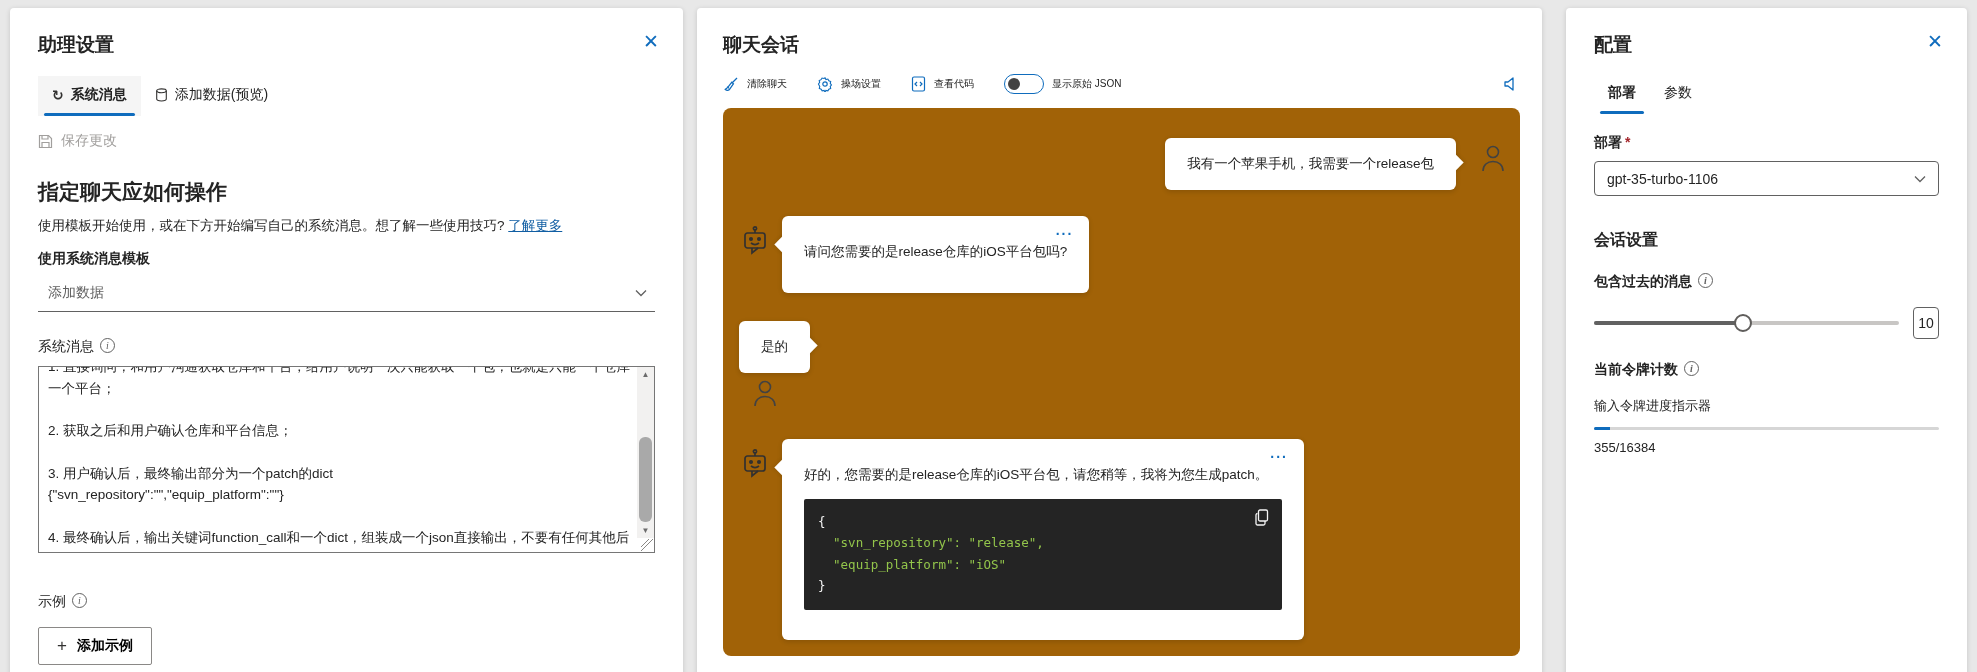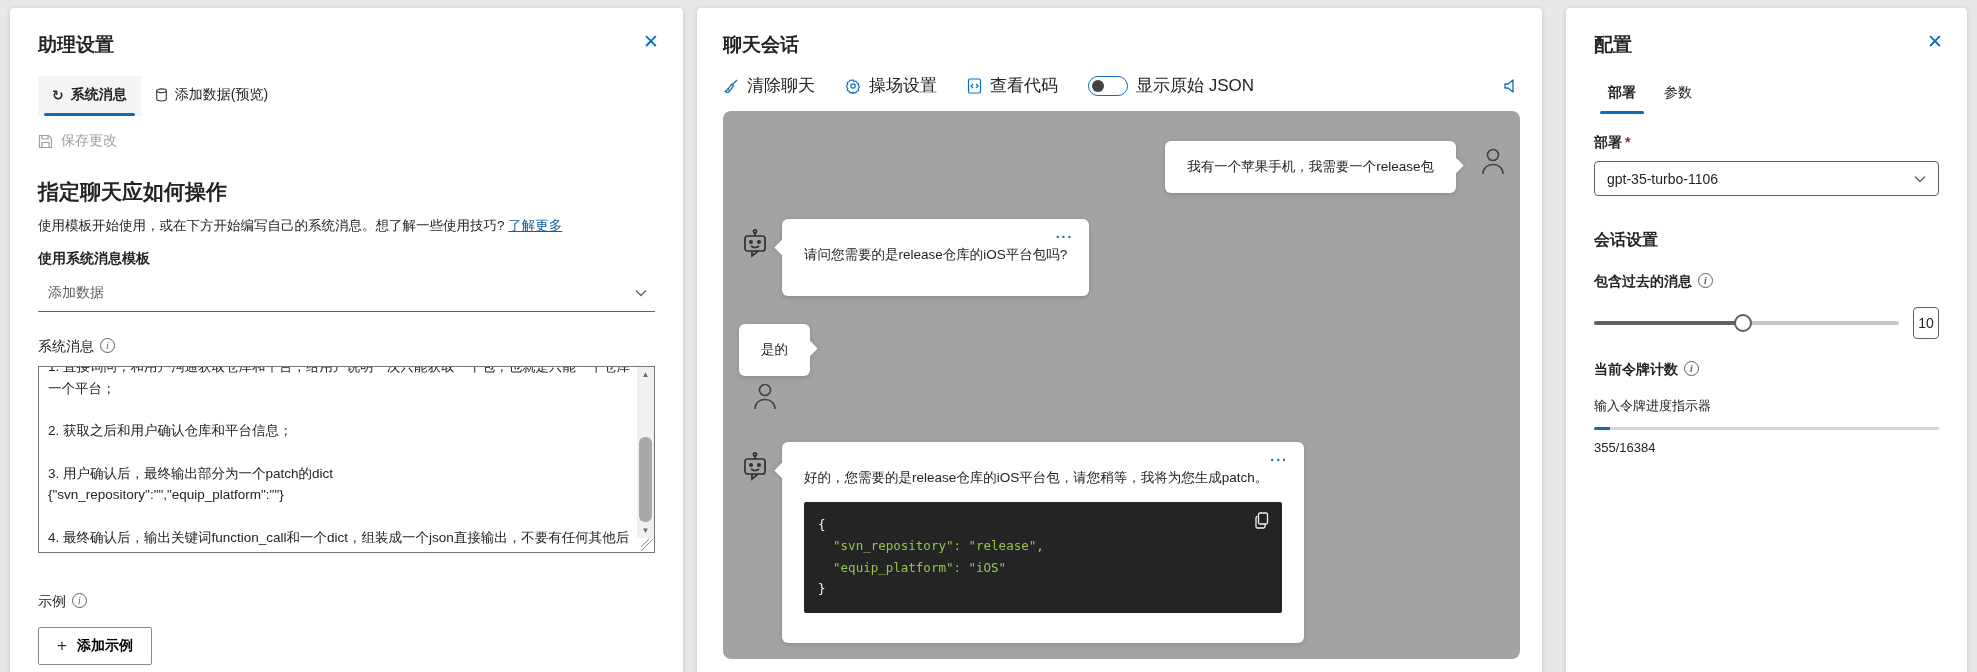--- a/index.html
+++ b/index.html
@@ -58,27 +58,27 @@
                  linear-gradient(135deg, transparent 0 5px, #8a8886 5px 6px, transparent 6px 8px, #8a8886 8px 9px, transparent 9px);
   }
   .examples-lbl { margin-top:40px; }
   .add-example { display:inline-flex; align-items:center; gap:10px; margin-top:16px;
                  border:1px solid #8a8886; border-radius:2px; background:#fff;
                  padding:8px 18px; font-size:14px; font-weight:bold; cursor:pointer; }
   .plus { font-weight:400; font-size:17px; color:#323130; }
 
   
   .toolbar { display:flex; align-items:center; margin-top:16px; gap:30px; }
-  .tool-item { display:flex; align-items:center; gap:8px; font-size:17px; cursor:pointer; }
+  .tool-item { display:flex; align-items:center; gap:8px; font-size:10px; cursor:pointer; }
   .toggle { width:40px; height:20px; border:1px solid #0f6cbd; border-radius:10px;
             position:relative; background:#fff; }
   .toggle .knob { position:absolute; left:3px; top:3px; width:12px; height:12px;
             border-radius:50%; background:#424242; }
   .speaker { margin-left:auto; cursor:pointer; display:flex; }
-  .chat-area { margin-top:14px; background:#a3a3a3; border-radius:8px;
+  .chat-area { margin-top:14px; background:#a16207; border-radius:8px;
                height:548px; padding:10px 12px 10px 16px; position:relative; overflow:hidden; }
   .msg-row { display:flex; align-items:flex-start; }
   .msg-row.user { justify-content:flex-end; }
   .bubble { position:relative; background:#fff; border-radius:6px;
             box-shadow:0 1.6px 5px rgba(0,0,0,.14); font-size:13.5px; line-height:1.5; }
   .tail { position:absolute; width:13px; height:13px; background:#fff; transform:rotate(45deg); }
   .tail.right { right:-5px; top:18px; box-shadow:2px -2px 3px rgba(0,0,0,.06); }
   .tail.left  { left:-5px;  top:22px; box-shadow:-2px 2px 3px rgba(0,0,0,.06); }
   .user-bubble { padding:16px 22px; }
   .bot-bubble  { padding:26px 22px 30px 22px; }

